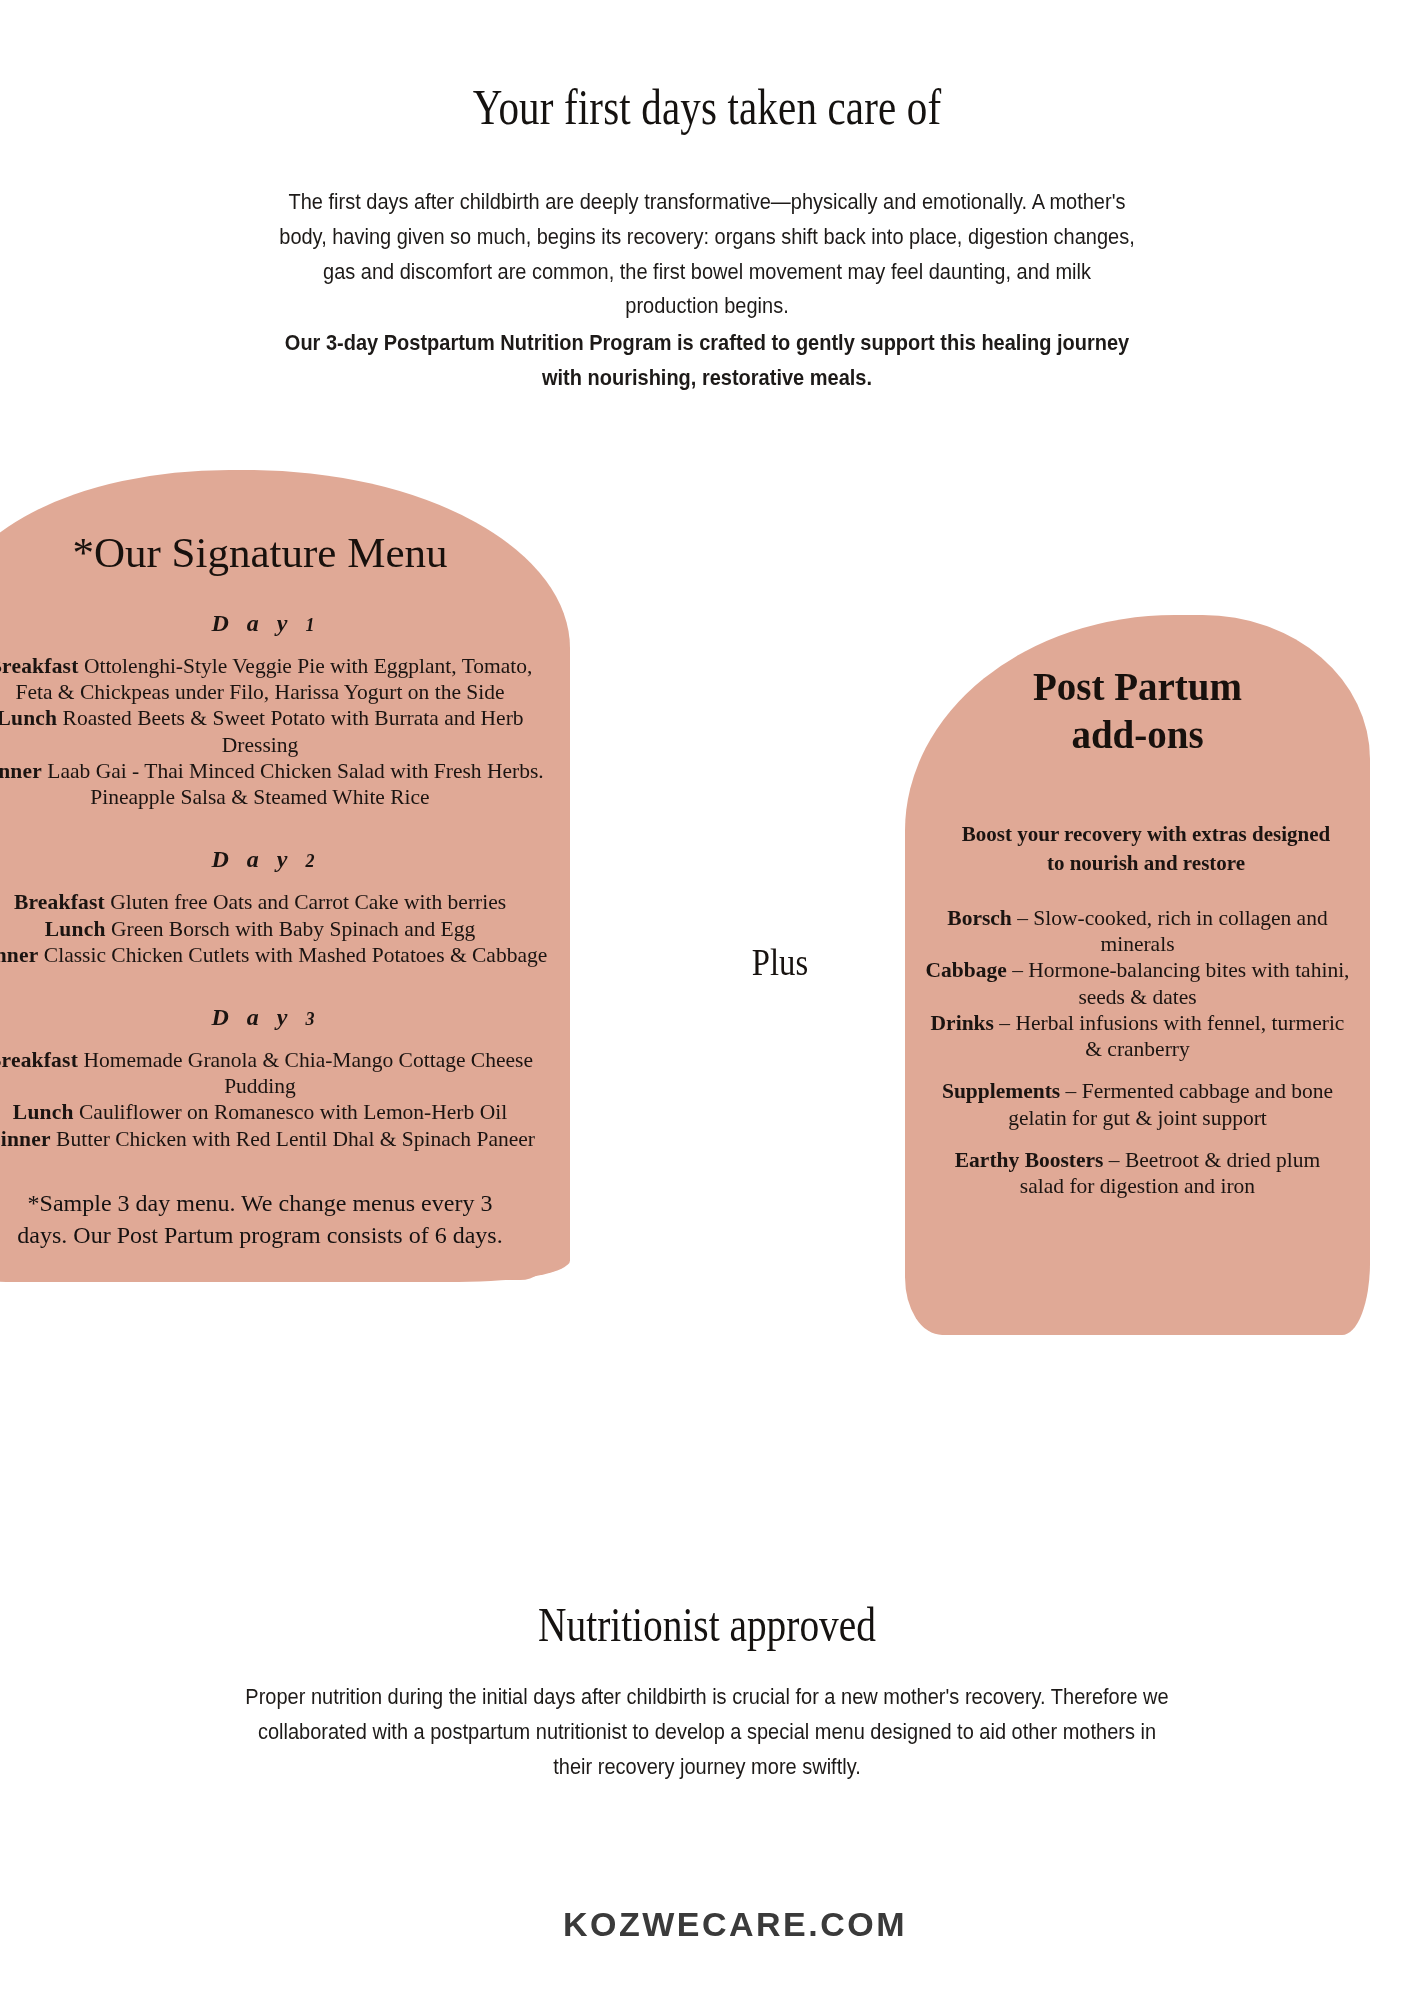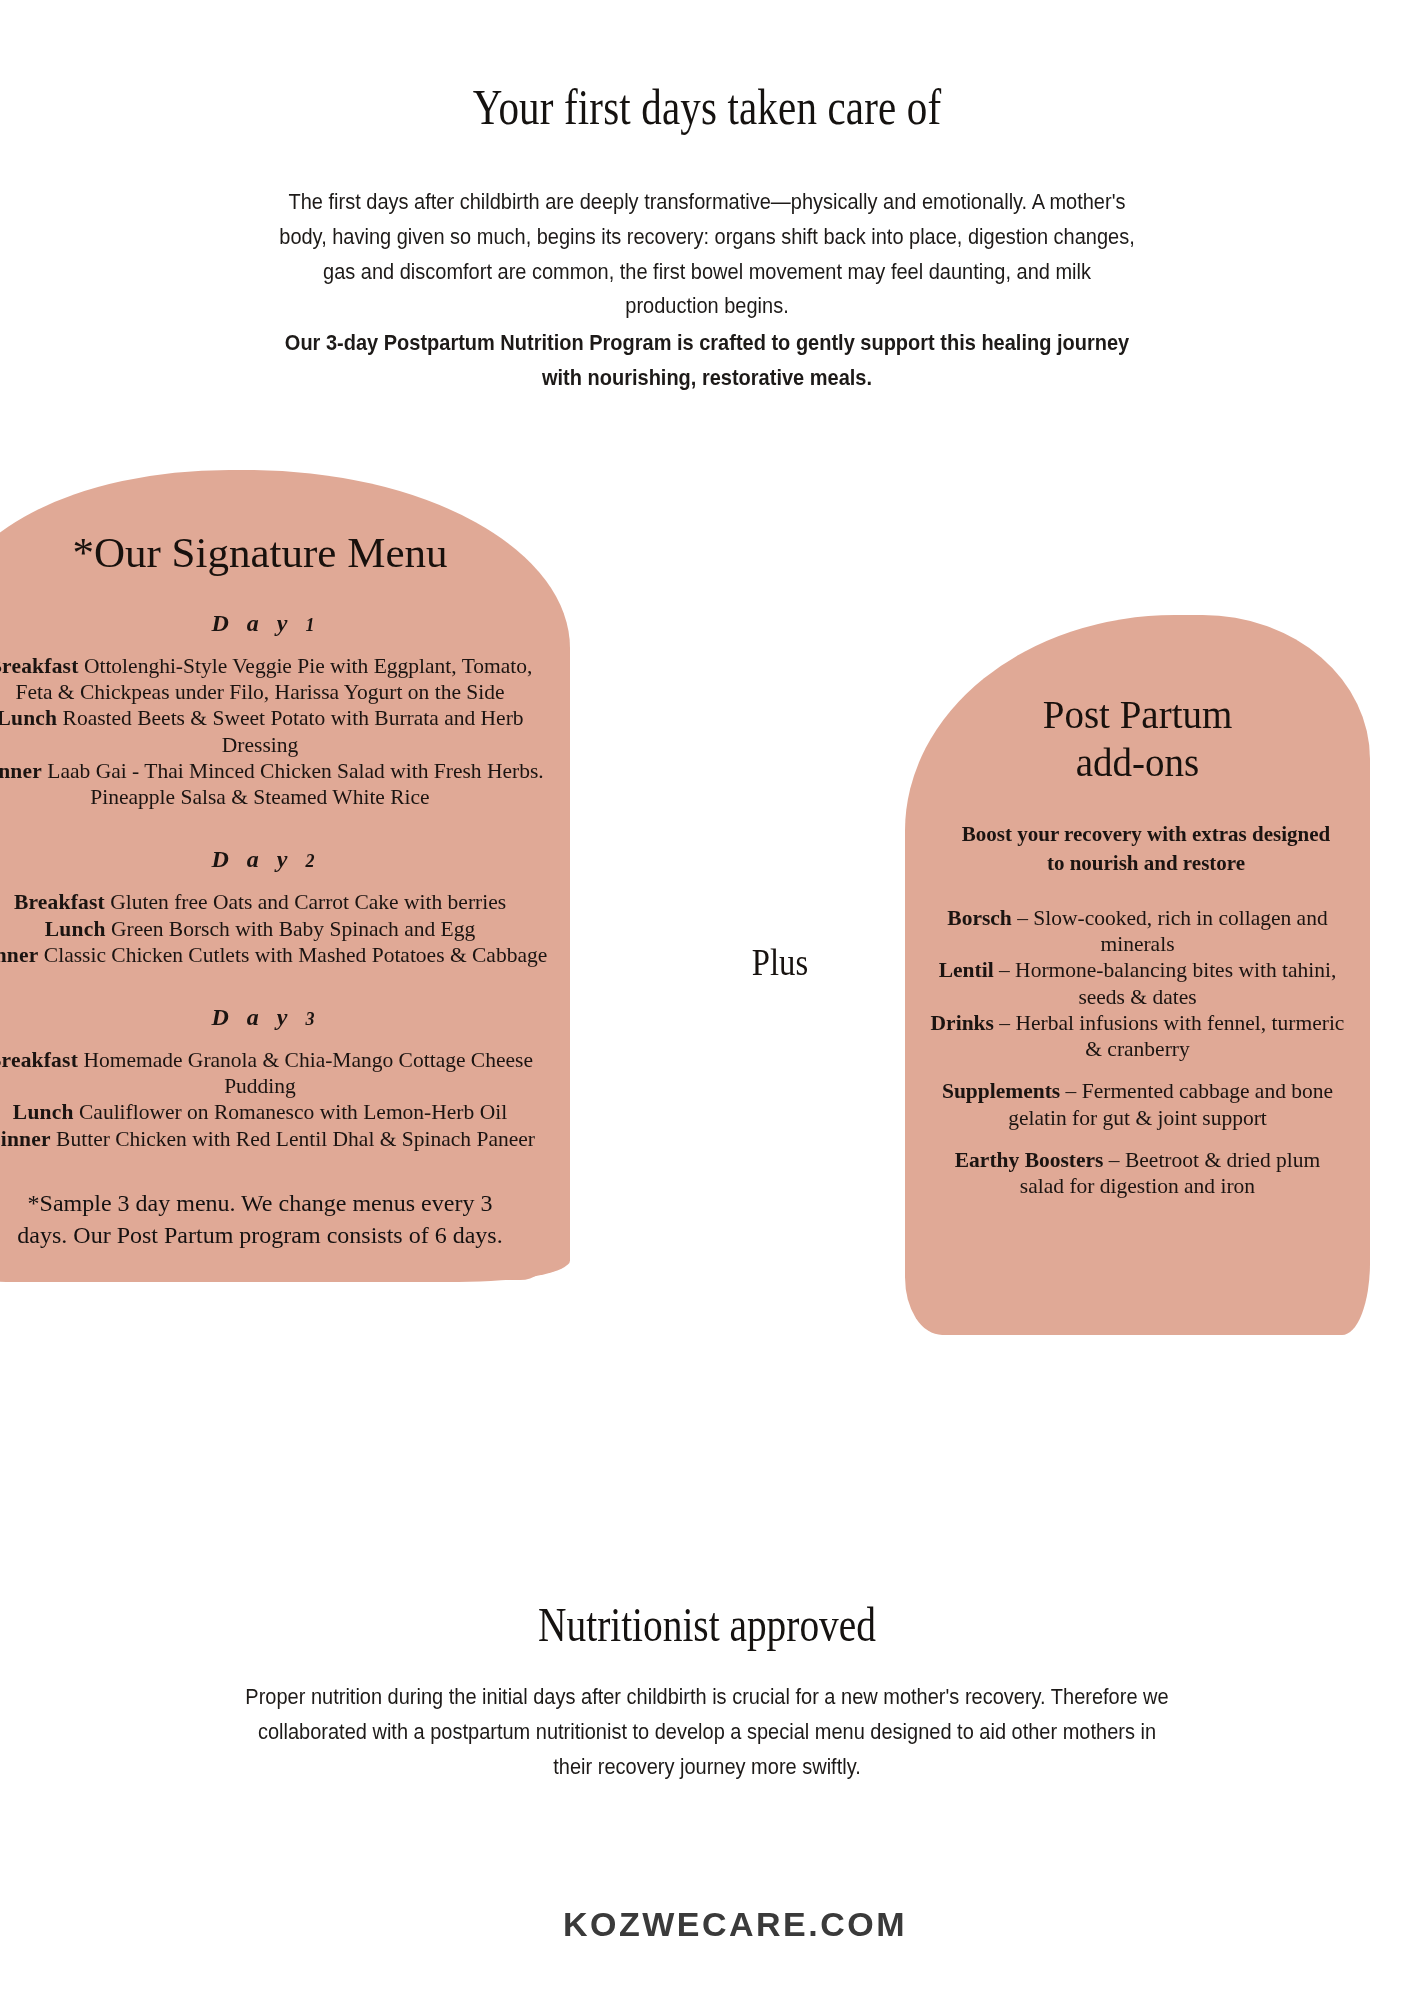--- a/index.html
+++ b/index.html
@@ -172,27 +172,27 @@
     position: absolute;
     left: 905px;
     top: 615px;
     width: 465px;
     height: 720px;
     text-align: center;
     color: #1b1411;
   }
   .addons-title {
     position: absolute;
-    top: 76px;
+    top: 48px;
     left: 0;
     width: 465px;
     font-family: "Liberation Serif", "DejaVu Serif", serif;
     font-size: 39px;
     line-height: 1.22;
-    font-weight: 400;
+    font-weight: 700;
     color: #18110d;
   }
   .addons-sub {
     position: absolute;
     top: 205px;
     left: 46px;
     width: 390px;
     font-family: "Liberation Serif", "DejaVu Serif", serif;
     font-weight: 700;
     font-size: 21px;
@@ -299,21 +299,21 @@
   <div class="blob-right"></div>
 
   <div class="addons-panel">
     <div class="addons-title">
       <span>Post Partum</span><br>
       <span>add-ons</span>
     </div>
     <div class="addons-sub">Boost your recovery with extras designed to nourish and restore</div>
     <div class="addons-list" id="addons-list">
         <p class="addon" style="margin: 0px;"><b>Borsch</b><span> – Slow-cooked, rich in collagen and minerals</span></p>
-        <p class="addon" style="margin: 0px;"><b>Lentil</b><span> – Hormone-balancing bites with tahini, seeds &amp; dates</span></p>
+        <p class="addon" style="margin: 0px;"><b>Cabbage</b><span> – Hormone-balancing bites with tahini, seeds &amp; dates</span></p>
         <p class="addon" style="margin: 0px;"><b>Drinks</b><span> – Herbal infusions with fennel, turmeric &amp; cranberry</span></p>
         <p class="addon" style="margin: 16px;"><b>Supplements</b><span> – Fermented cabbage and bone gelatin for gut &amp; joint support</span></p>
         <p class="addon" style="margin: 6px;"><b>Earthy Boosters</b><span> – Beetroot &amp; dried plum salad for digestion and iron</span></p>
       </div>
   </div>
 
   <div class="bottom-title">Nutritionist approved</div>
   <div class="bottom-body">Proper nutrition during the initial days after childbirth is crucial for a new mother's recovery. Therefore we collaborated with a postpartum nutritionist to develop a special menu designed to aid other mothers in their recovery journey more swiftly.</div>
   <div class="footer-logo">KOZWECARE.COM</div>
 

